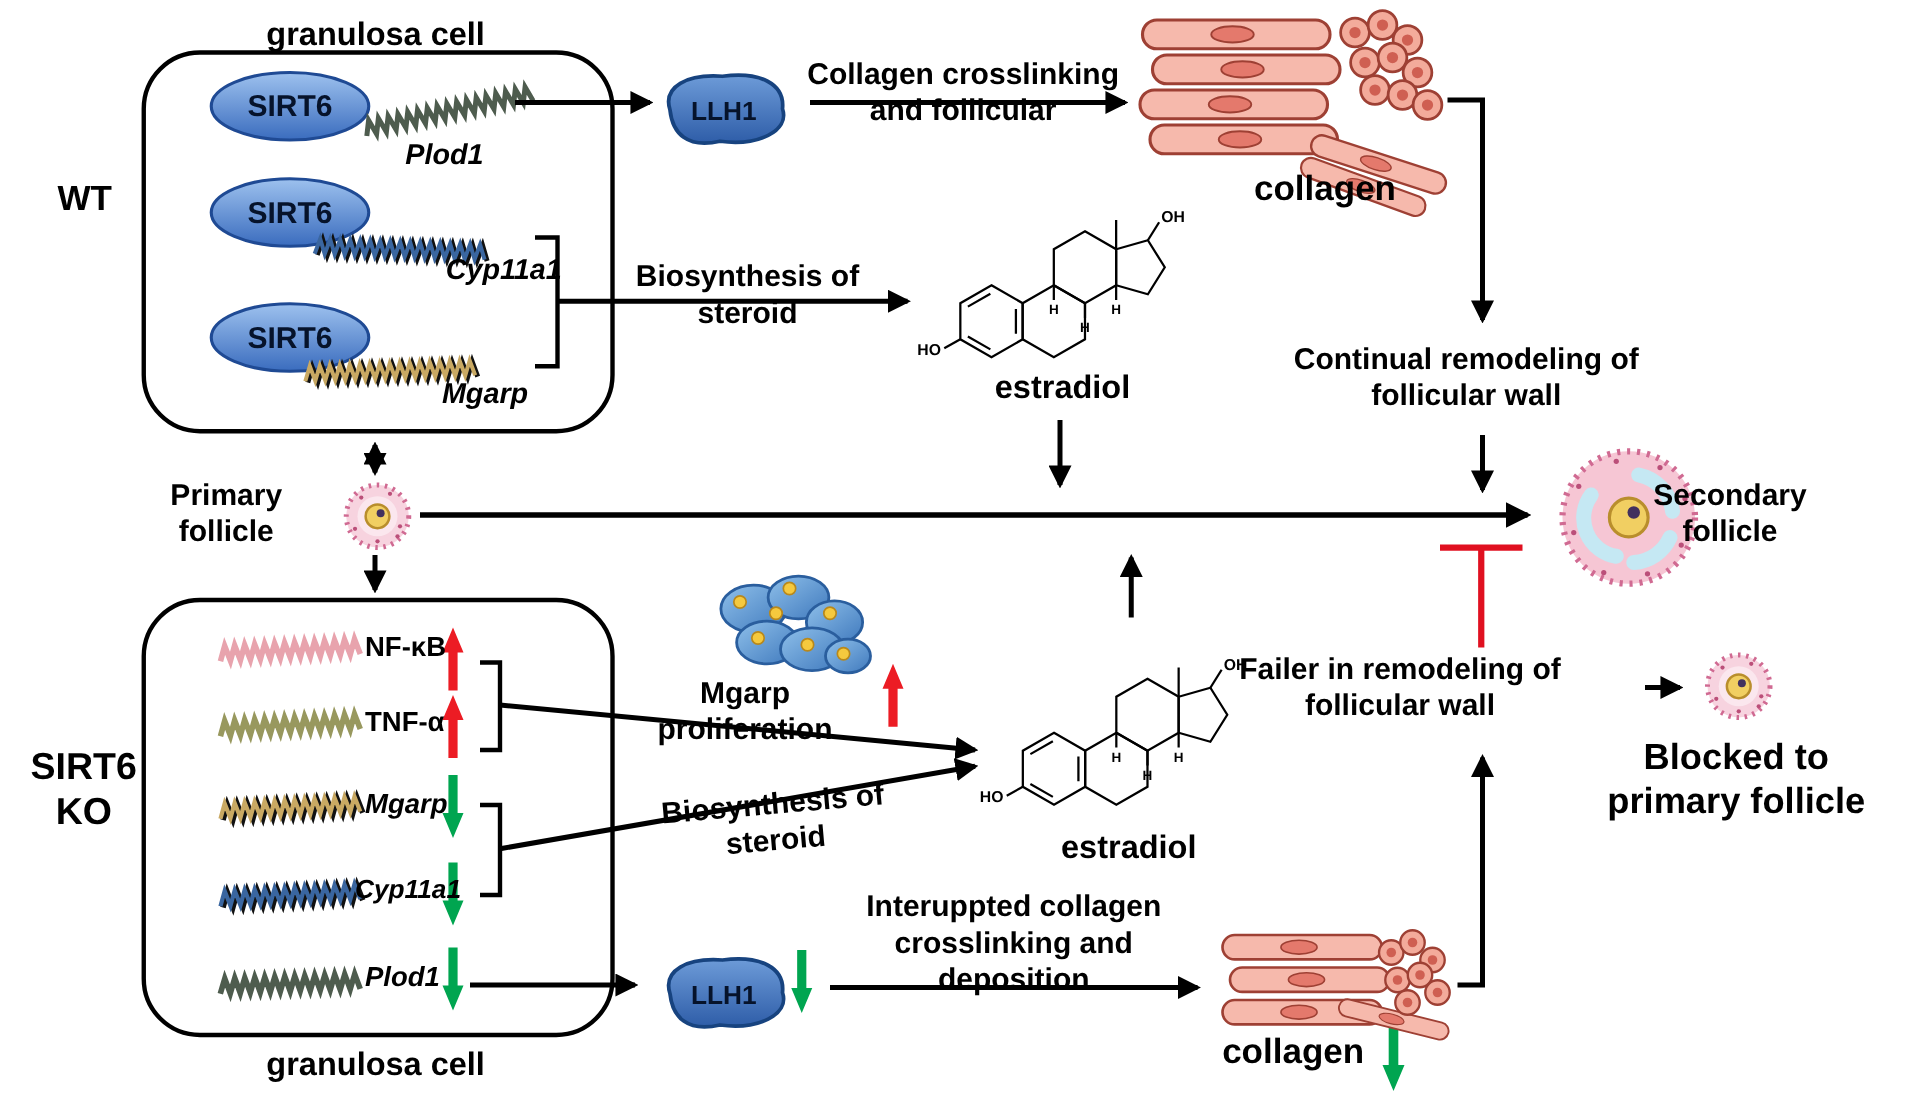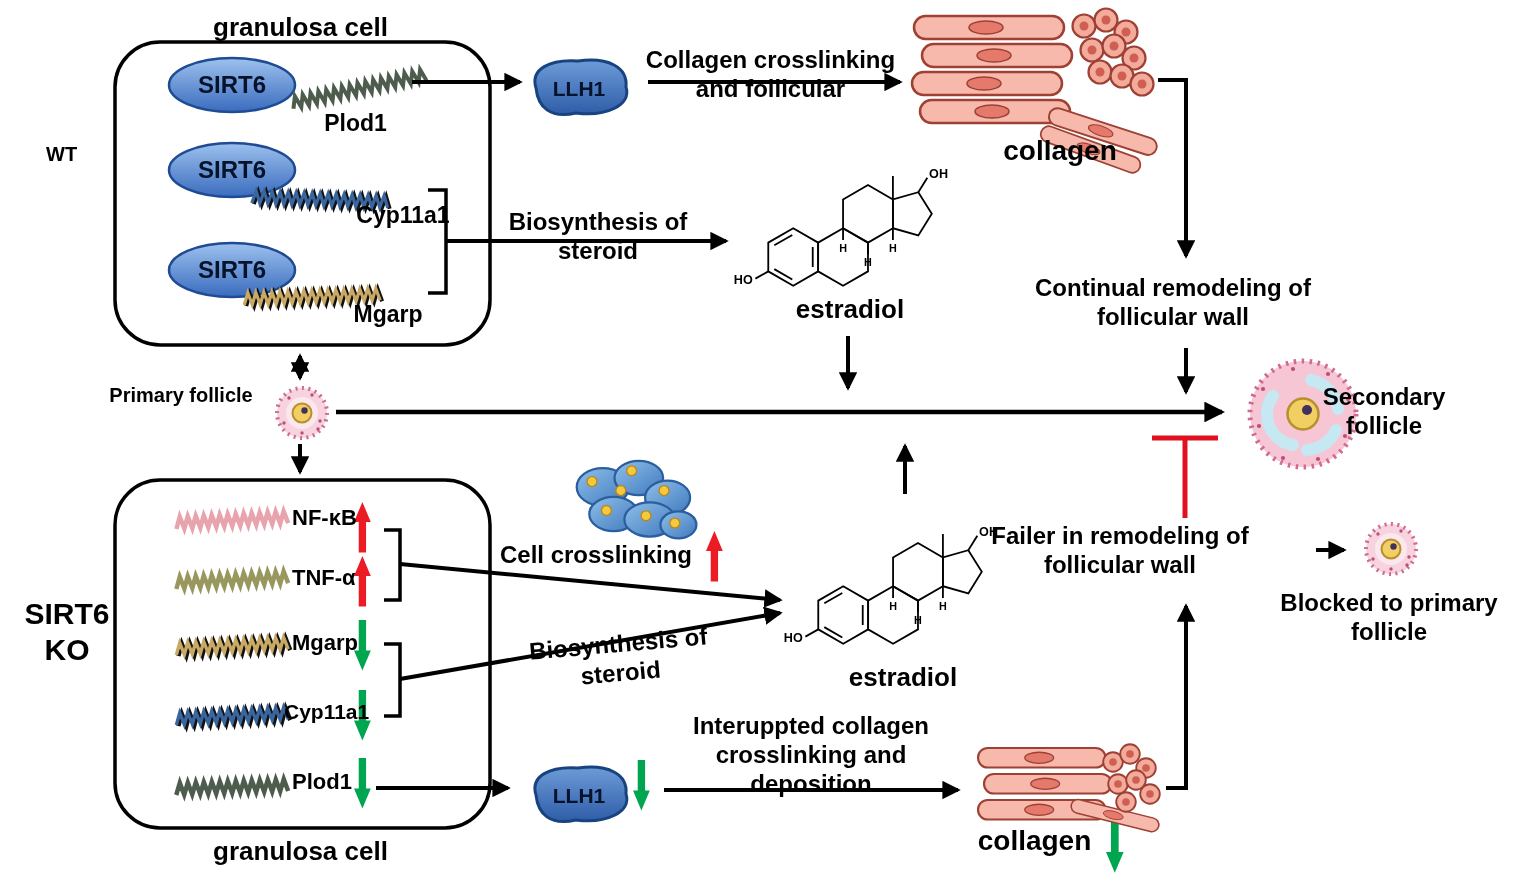--- a/index.html
+++ b/index.html
@@ -1,21 +1,21 @@
 <!DOCTYPE html>
 <html><head>
 <meta charset="utf-8">
 <style>
   *{margin:0;padding:0;box-sizing:border-box}
   html,body{width:1536px;height:888px;background:#fff;font-family:"Liberation Sans",sans-serif}
   body{position:relative;overflow:hidden}
   .stage{position:absolute;left:0;top:0;width:1536px;height:888px}
   svg text{font-family:"Liberation Sans",sans-serif}
   .lbl{position:absolute;font-weight:bold;color:#000;text-align:center;line-height:1.2;white-space:normal}
-  .italic{}
+  .italic{font-style:italic}
   .left{text-align:left}
 </style>
 </head>
 <body>
 
 <svg class="stage" viewBox="0 0 1536 888">
   <defs>
     <marker id="ah" viewBox="0 0 10 10" refX="8.5" refY="5" markerWidth="4.6" markerHeight="4.6" orient="auto-start-reverse">
       <path d="M0,0 L10,5 L0,10 Z" fill="#000"></path>
     </marker>
@@ -233,37 +233,37 @@
       <use href="#tube" transform="translate(140,44) scale(0.85)"></use>
     <use href="#tube" transform="translate(158,40) scale(0.85)"></use>
       <use href="#tube" transform="translate(172,54) scale(0.85)"></use>
     <use href="#tube" transform="translate(148,62) scale(0.85)"></use>
   </g>
 
   <use href="#follS" transform="translate(1391,549)"></use>
 </svg>
 
 <div class="lbl" style="left:158px;top:12px;width:285px;font-size:26px">granulosa cell</div>
-<div class="lbl left" style="left:46px;top:142px;width:70px;font-size:20px">WT</div>
+<div class="lbl left" style="left:46px;top:142px;width:70px;font-size:28px">WT</div>
 <div class="lbl italic" style="left:303px;top:110px;width:105px;font-size:23px">Plod1</div>
 <div class="lbl italic" style="left:343px;top:202px;width:120px;font-size:23px">Cyp11a1</div>
 <div class="lbl italic" style="left:333px;top:301px;width:110px;font-size:23px">Mgarp</div>
 <div class="lbl" style="left:628px;top:46px;width:285px;font-size:24px">Collagen crosslinking and follicular</div>
 <div class="lbl" style="left:955px;top:134px;width:210px;font-size:28px">collagen</div>
 <div class="lbl" style="left:1018px;top:274px;width:310px;font-size:24px">Continual remodeling of follicular wall</div>
 <div class="lbl" style="left:488px;top:208px;width:220px;font-size:24px">Biosynthesis of steroid</div>
 <div class="lbl" style="left:775px;top:294px;width:150px;font-size:26px">estradiol</div>
-<div class="lbl" style="left:106px;top:383px;width:150px;font-size:20px">Primary follicle</div>
+<div class="lbl" style="left:106px;top:383px;width:150px;font-size:24px">Primary follicle</div>
 <div class="lbl" style="left:1308px;top:383px;width:152px;font-size:24px">Secondary follicle</div>
 <div class="lbl" style="left:18px;top:596px;width:98px;font-size:30px">SIRT6 KO</div>
 <div class="lbl left" style="left:292px;top:505px;width:92px;font-size:22px">NF-κB</div>
 <div class="lbl left" style="left:292px;top:565px;width:92px;font-size:22px">TNF-α</div>
 <div class="lbl left italic" style="left:292px;top:630px;width:92px;font-size:22px">Mgarp</div>
 <div class="lbl left italic" style="left:284px;top:699px;width:100px;font-size:21px">Cyp11a1</div>
 <div class="lbl left italic" style="left:292px;top:769px;width:92px;font-size:22px">Plod1</div>
-<div class="lbl" style="left:490px;top:541px;width:212px;font-size:24px">Cell crosslinking</div>
+<div class="lbl" style="left:490px;top:541px;width:212px;font-size:24px">Mgarp proliferation</div>
 <div class="lbl" style="left:512px;top:630px;width:215px;font-size:24px;transform:rotate(-5deg)">Biosynthesis of steroid</div>
 <div class="lbl" style="left:828px;top:662px;width:150px;font-size:26px">estradiol</div>
 <div class="lbl" style="left:655px;top:712px;width:312px;font-size:24px">Interuppted collagen crosslinking and deposition</div>
 <div class="lbl" style="left:952px;top:824px;width:165px;font-size:28px">collagen</div>
 <div class="lbl" style="left:969px;top:522px;width:302px;font-size:24px">Failer in remodeling of follicular wall</div>
-<div class="lbl" style="left:1263px;top:589px;width:252px;font-size:24px">Blocked to primary follicle</div>
+<div class="lbl" style="left:1263px;top:589px;width:252px;font-size:29px">Blocked to primary follicle</div>
 <div class="lbl" style="left:158px;top:836px;width:285px;font-size:26px">granulosa cell</div>
 
 </body></html>

